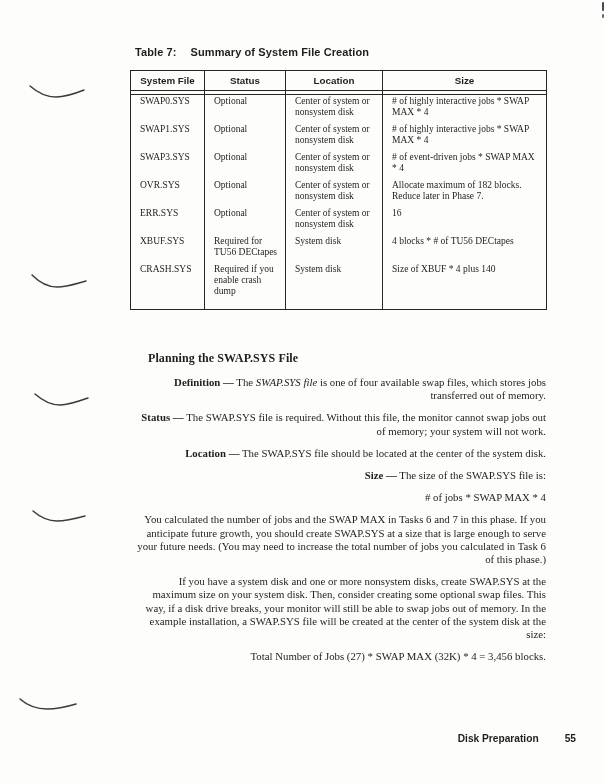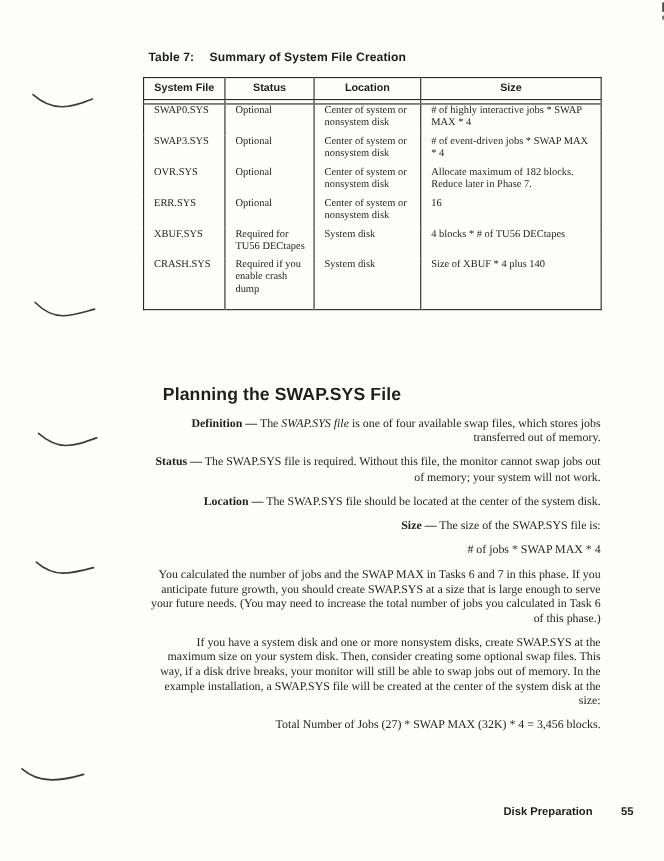--- a/index.html
+++ b/index.html
@@ -86,23 +86,23 @@
   .sysfile-table tbody tr.last-row td { padding-bottom: 12px; }
 
   
   .content {
     position: absolute;
     left: 137px;
     top: 351px;
     width: 409px;
   }
   .section-heading {
-    font-family: Liberation Sans, sans-serif;
-    font-weight: bold;
-    font-size: 16px;
+    font-family: Liberation Serif, serif;
+    font-weight: bold;
+    font-size: 12px;
     margin: 0 0 10px 0;
     letter-spacing: 0.1px;
     padding-left: 11px;
   }
   .content p {
     font-size: 10.8px;
     line-height: 13.2px;
     margin: 0 0 9px 0;
     text-align: right;
   }
@@ -170,20 +170,26 @@
           <td></td>
           <td></td>
         </tr>
       <tr>
         <td>SWAP0.SYS</td>
         <td>Optional</td>
         <td>Center of system or nonsystem disk</td>
         <td># of highly interactive jobs * SWAP MAX * 4</td>
       </tr>
       <tr>
+        <td>SWAP1.SYS</td>
+        <td>Optional</td>
+        <td>Center of system or nonsystem disk</td>
+        <td># of highly interactive jobs * SWAP MAX * 4</td>
+      </tr>
+      <tr>
         <td>SWAP3.SYS</td>
         <td>Optional</td>
         <td>Center of system or nonsystem disk</td>
         <td># of event-driven jobs * SWAP MAX * 4</td>
       </tr>
       <tr>
         <td>OVR.SYS</td>
         <td>Optional</td>
         <td>Center of system or nonsystem disk</td>
         <td>Allocate maximum of 182 blocks. Reduce later in Phase 7.</td>

